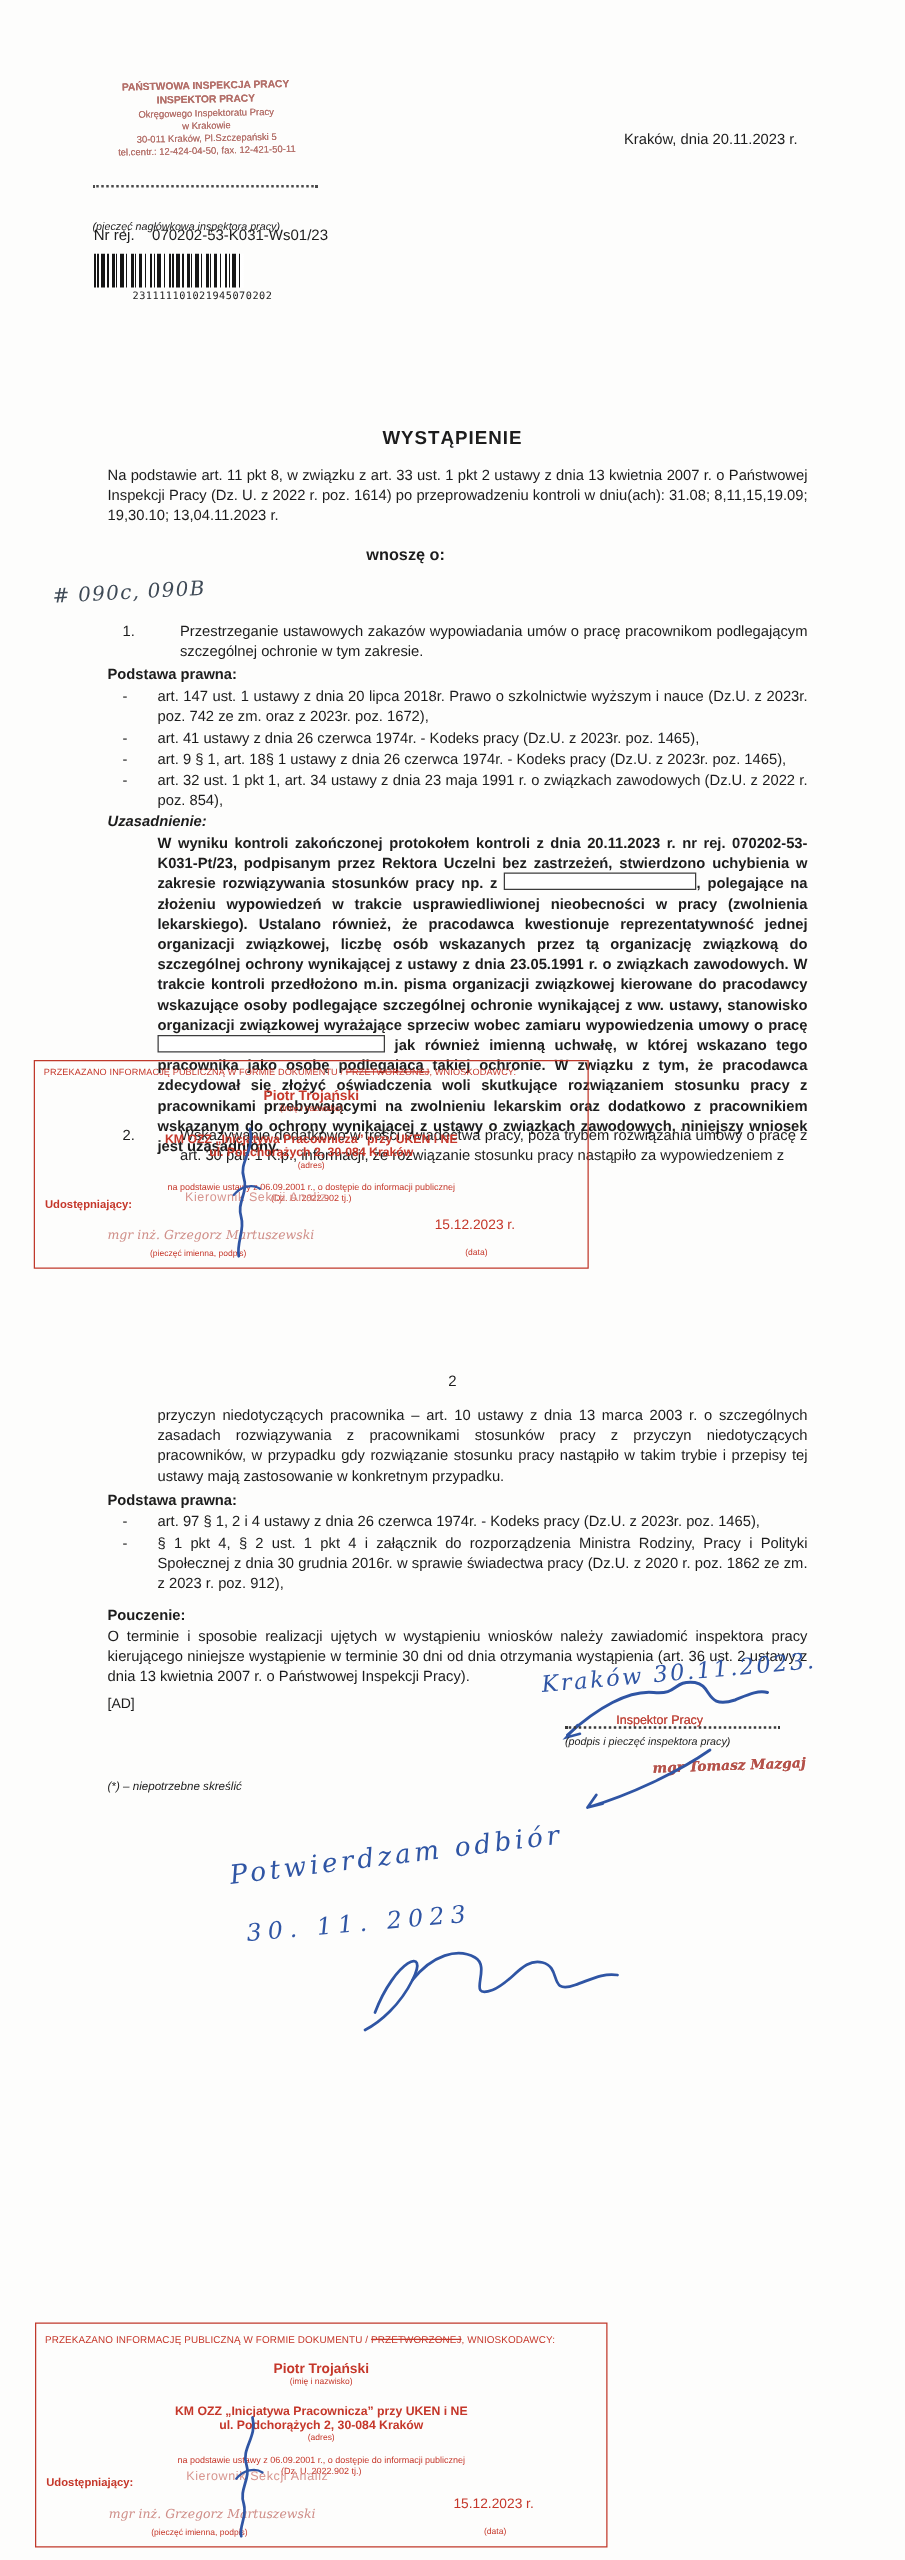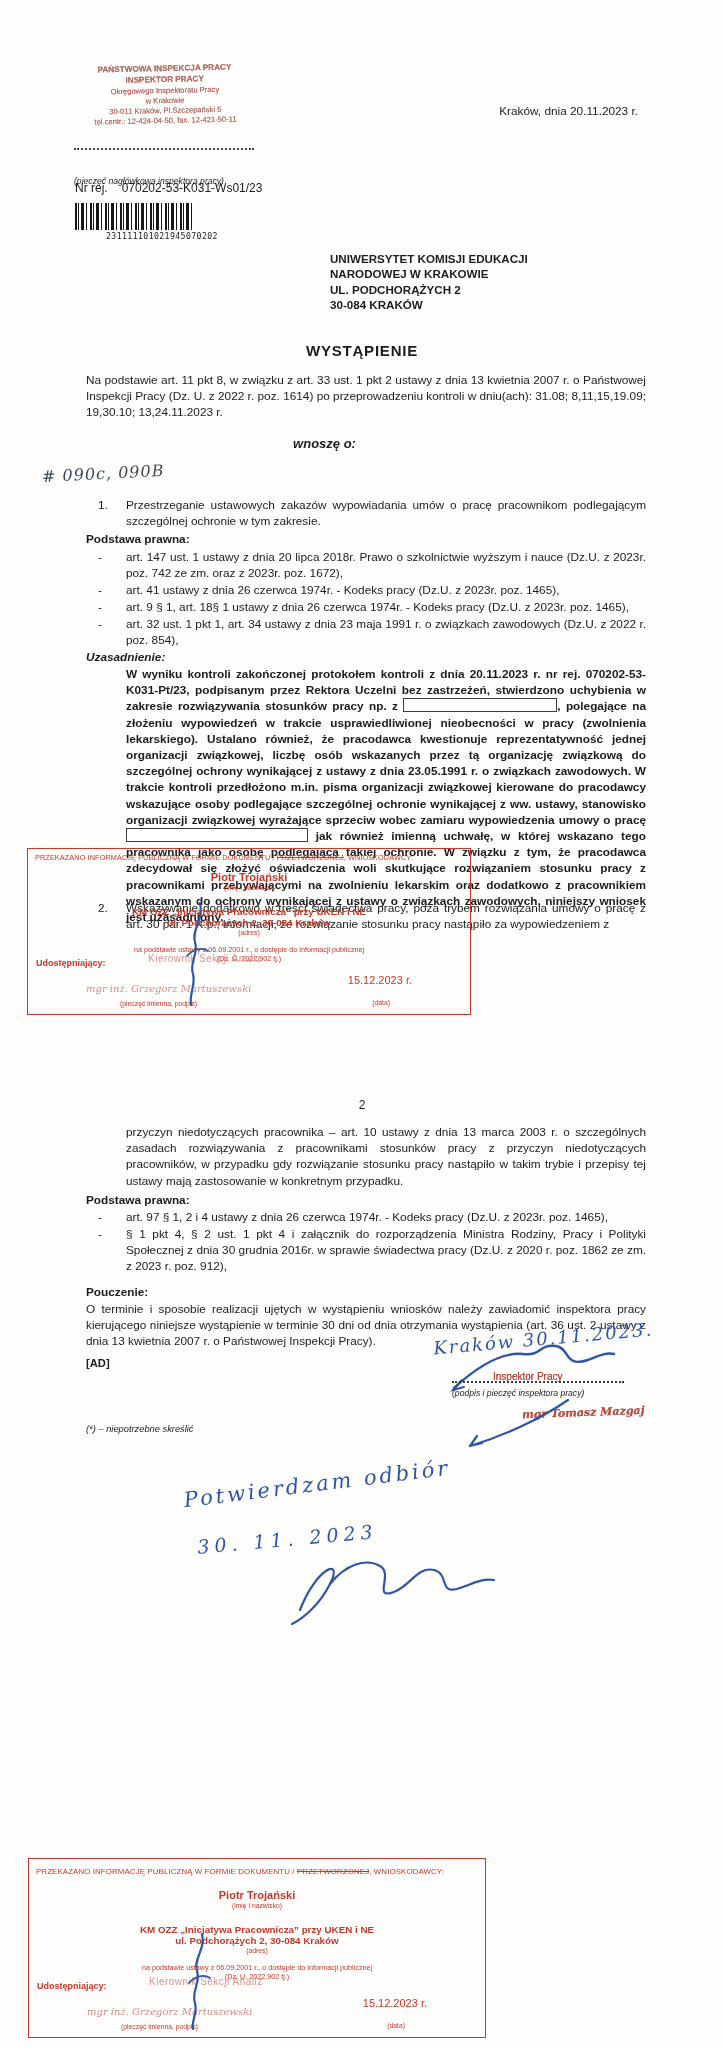--- a/index.html
+++ b/index.html
@@ -23,28 +23,28 @@
   .barcode{left:75px;top:203px;width:120px;height:27px;
     background:repeating-linear-gradient(90deg,#161616 0px,#161616 2px,#fff 2px,#fff 3px,
       #161616 3px,#161616 4px,#fff 4px,#fff 6px,#161616 6px,#161616 9px,#fff 9px,#fff 11px,
       #161616 11px,#161616 12px,#fff 12px,#fff 15px);}
   .barcode-num{left:75px;top:231px;font-family:"DejaVu Sans Mono",monospace;font-size:8.2px;letter-spacing:.4px;margin-left:31px;}
 
   .recipient{left:330px;top:251px;font-size:11.6px;font-weight:bold;line-height:1.32;}
 
   .doc-title{left:0;top:342px;width:724px;text-align:center;font-size:15px;font-weight:bold;letter-spacing:.8px;}
   .intro{left:86px;top:372px;width:560px;}
-  .motion{left:0;top:436px;width:649px;text-align:center;font-size:13px;font-weight:bold;font-style:italic;}
+  .motion{left:0;top:436px;width:649px;text-align:center;font-size:13px;font-weight:bold;}
 
   .handwriting{font-family:"DejaVu Serif",serif;font-style:italic;}
   .hw-ref{left:42px;top:464px;font-size:16px;color:#3f4a56;transform:rotate(-3deg);letter-spacing:1px;}
 
   .item-row{display:flex;}
   .item-row .marker{width:28px;flex:0 0 28px;}
-  .item-row .itxt{flex:1;text-align:justify;}
+  .item-row .itxt{flex:1;text-align:justify;margin-left:18px;}
   .i1{left:98px;top:497px;width:548px;}
   .i2{left:98px;top:900px;width:548px;}
   .legal-h{left:86px;font-size:11.8px;font-weight:bold;}
   .lh1{top:532px;} .lh2{top:1193px;}
   .bullet{display:flex;font-size:11.8px;line-height:16.2px;}
   .bullet .marker{width:28px;flex:0 0 28px;}
   .bullet .btxt{flex:1;text-align:justify;}
   .b10{left:98px;top:549px;width:548px;}
   .b11{left:98px;top:582px;width:548px;}
   .b12{left:98px;top:599px;width:548px;}
@@ -54,21 +54,21 @@
 
   .uzas-h{left:86px;top:650px;font-size:11.8px;font-weight:bold;font-style:italic;}
   .just-para{left:126px;top:666px;width:520px;font-weight:bold;}
   .redaction{display:inline-block;width:152px;height:12px;border:1.3px solid #3c3c3c;background:#fff;vertical-align:-2px;}
   .redaction2{width:180px;border-width:1.6px;}
 
   .pg2-num{left:0;top:1098px;width:724px;text-align:center;font-size:12px;}
   .cont-para{left:126px;top:1124px;width:520px;}
   .pouczenie-h{left:86px;top:1285px;font-size:11.8px;font-weight:bold;}
   .pouczenie-t{left:86px;top:1301px;width:560px;}
-  .ad-mark{left:86px;top:1357px;font-size:11.2px;font-weight:bold;}
+  .ad-mark{left:86px;top:1357px;font-size:11.2px;}
   .footnote{left:86px;top:1424px;font-size:9.3px;font-style:italic;}
 
   
   .ink{color:#2f55a4;}
   .hw-date{left:433px;top:1328px;font-size:18px;transform:rotate(-5deg);letter-spacing:2px;white-space:nowrap;}
   .sig-line{left:452px;top:1381px;width:172px;border-bottom:2.2px dotted #3a3a3a;}
   .insp-label{left:493px;top:1371px;font-size:10px;color:#c0473c;text-shadow:0 0 .5px #c0473c;}
   .sig-caption{left:452px;top:1388px;font-size:8.6px;font-style:italic;color:#222;}
   .mazgaj{left:522px;top:1406px;font-size:11px;font-weight:bold;color:#b5524a;transform:rotate(-2deg);
           font-family:"DejaVu Serif",serif;font-style:italic;text-shadow:0 0 .5px #b5524a;}
@@ -117,30 +117,24 @@
 
   <div class="abs place-date">Kraków, dnia 20.11.2023 r.</div>
 
   <div class="abs reg-no">
     <span>Nr rej.</span><span class="reg-val">070202-53-K031-Ws01/23</span>
   </div>
 
   <div class="abs barcode"></div>
   <div class="abs barcode-num">231111101021945070202</div>
 
-  <div class="abs recipient">
-    <div>UNIWERSYTET KOMISJI EDUKACJI</div>
-    <div>NARODOWEJ W KRAKOWIE</div>
-    <div>UL. PODCHORĄŻYCH 2</div>
-    <div>30-084 KRAKÓW</div>
-  </div>
 
   <div class="abs doc-title">WYSTĄPIENIE</div>
 
-  <div class="abs intro body-text">Na podstawie art. 11 pkt 8, w związku z art. 33 ust. 1 pkt 2 ustawy z dnia 13 kwietnia 2007 r. o Państwowej Inspekcji Pracy (Dz. U. z 2022 r. poz. 1614) po przeprowadzeniu kontroli w dniu(ach): 31.08; 8,11,15,19.09; 19,30.10; 13,24.11.2023 r.</div>
+  <div class="abs intro body-text">Na podstawie art. 11 pkt 8, w związku z art. 33 ust. 1 pkt 2 ustawy z dnia 13 kwietnia 2007 r. o Państwowej Inspekcji Pracy (Dz. U. z 2022 r. poz. 1614) po przeprowadzeniu kontroli w dniu(ach): 31.08; 8,11,15,19.09; 19,30.10; 13,04.11.2023 r.</div>
 
   <div class="abs motion">wnoszę o:</div>
 
   <div class="abs handwriting hw-ref"># 090c, 090B</div>
 
   <div class="abs item-row body-text i1">
     <span class="marker">1.</span>
     <span class="itxt">Przestrzeganie ustawowych zakazów wypowiadania umów o pracę pracownikom podlegającym szczególnej ochronie w tym zakresie.</span>
   </div>
   <div class="abs legal-h lh1">Podstawa prawna:</div>

